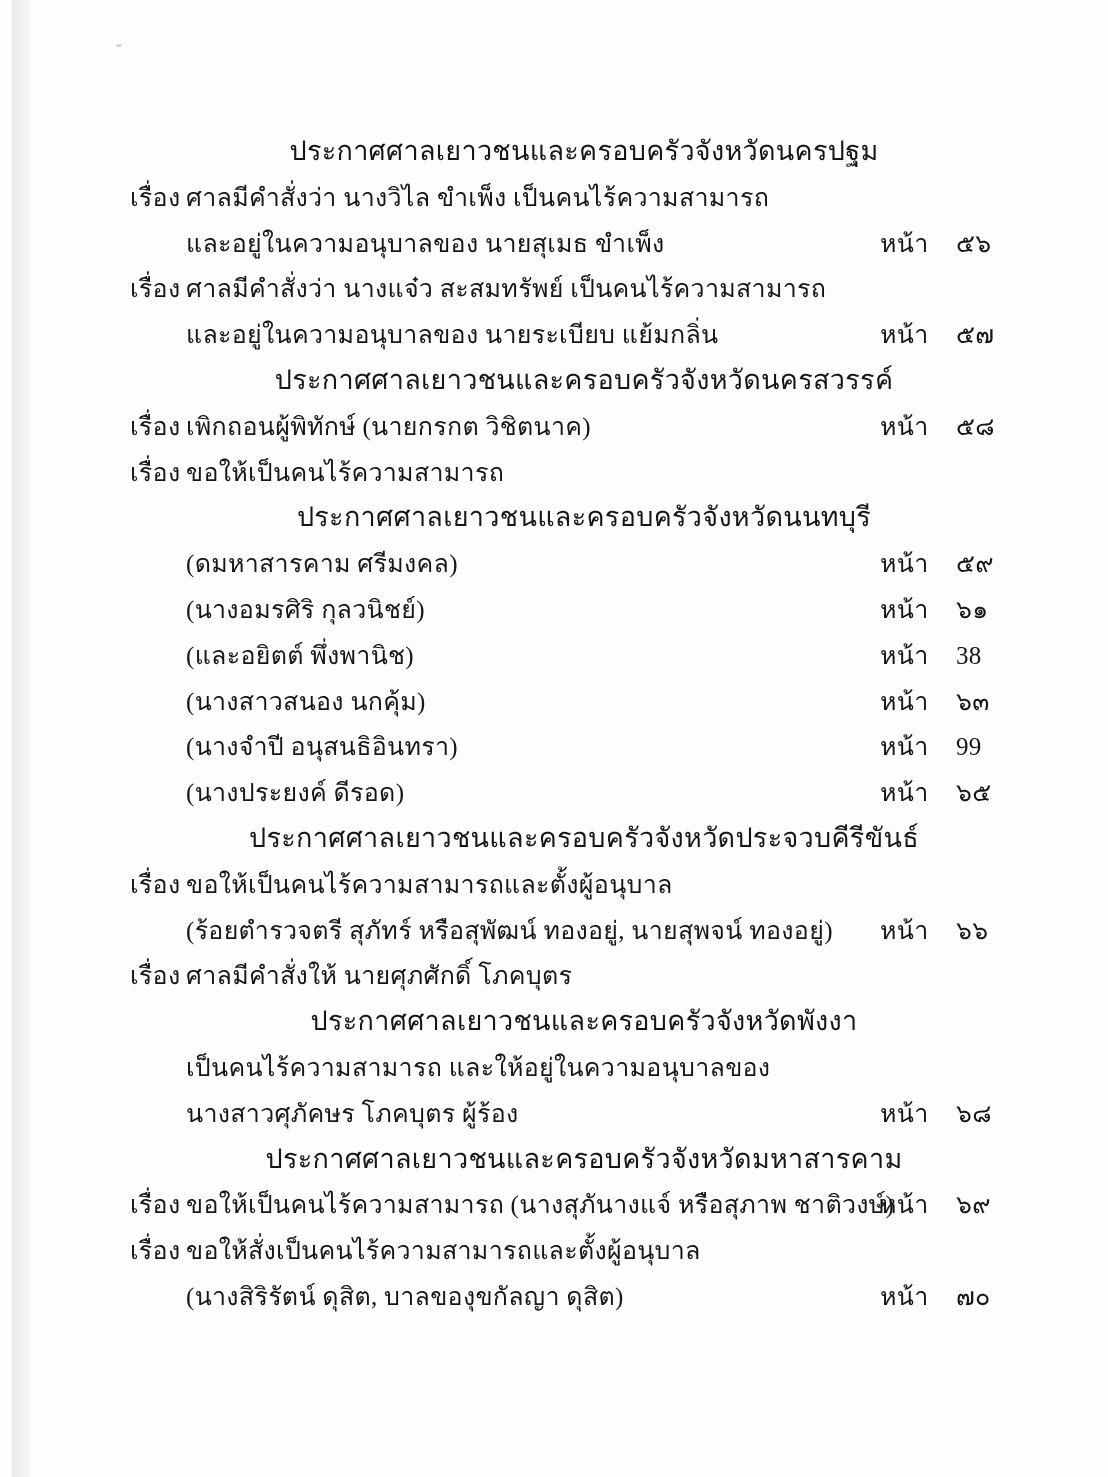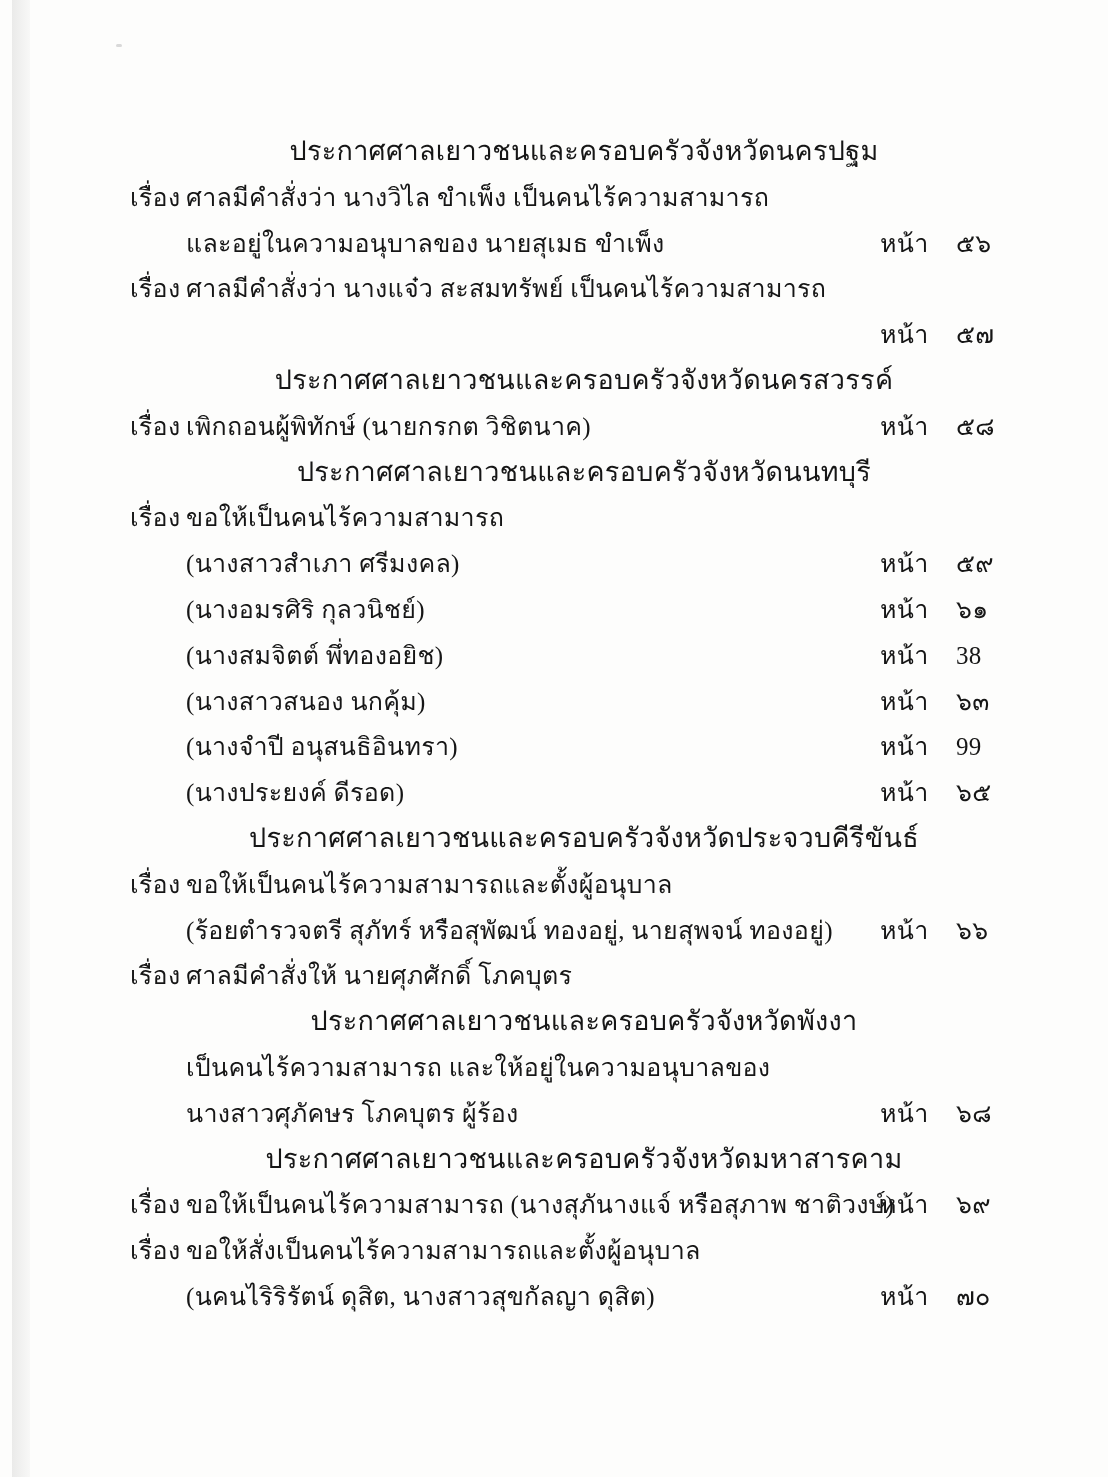--- a/index.html
+++ b/index.html
@@ -79,36 +79,36 @@
 <body>
 
 <div class="page">
   <div class="scan-edge"></div>
   <div class="scan-speck"></div>
   <div id="toc">
       <div class="row heading">ประกาศศาลเยาวชนและครอบครัวจังหวัดนครปฐม</div>
       <div class="row item"><span class="label">เรื่อง</span><span class="text">ศาลมีคำสั่งว่า นางวิไล ขำเพ็ง เป็นคนไร้ความสามารถ</span></div>
       <div class="row item"><span class="label"></span><span class="text">และอยู่ในความอนุบาลของ นายสุเมธ ขำเพ็ง</span><span class="page-label">หน้า</span><span class="page-num">๕๖</span></div>
       <div class="row item"><span class="label">เรื่อง</span><span class="text">ศาลมีคำสั่งว่า นางแจ๋ว สะสมทรัพย์ เป็นคนไร้ความสามารถ</span></div>
-      <div class="row item"><span class="label"></span><span class="page-label">หน้า</span><span class="page-num">๕๗</span></div>
+      <div class="row item"><span class="label"></span><span class="text">และอยู่ในความอนุบาลของ นายระเบียบ แย้มกลิ่น</span><span class="page-label">หน้า</span><span class="page-num">๕๗</span></div>
       <div class="row heading">ประกาศศาลเยาวชนและครอบครัวจังหวัดนครสวรรค์</div>
       <div class="row item"><span class="label">เรื่อง</span><span class="text">เพิกถอนผู้พิทักษ์ (นายกรกต วิชิตนาค)</span><span class="page-label">หน้า</span><span class="page-num">๕๘</span></div>
+      <div class="row item"><span class="label">เรื่อง</span><span class="text">ขอให้เป็นคนไร้ความสามารถ</span></div>
       <div class="row heading">ประกาศศาลเยาวชนและครอบครัวจังหวัดนนทบุรี</div>
-      <div class="row item"><span class="label">เรื่อง</span><span class="text">ขอให้เป็นคนไร้ความสามารถ</span></div>
-      <div class="row item"><span class="label"></span><span class="text">(นางสาวสำเภา ศรีมงคล)</span><span class="page-label">หน้า</span><span class="page-num">๕๙</span></div>
+      <div class="row item"><span class="label"></span><span class="text">(ดมหาสารคาม ศรีมงคล)</span><span class="page-label">หน้า</span><span class="page-num">๕๙</span></div>
       <div class="row item"><span class="label"></span><span class="text">(นางอมรศิริ กุลวนิชย์)</span><span class="page-label">หน้า</span><span class="page-num">๖๑</span></div>
-      <div class="row item"><span class="label"></span><span class="text">(นางสมจิตต์ พึ่ทองอยิช)</span><span class="page-label">หน้า</span><span class="page-num">38</span></div>
+      <div class="row item"><span class="label"></span><span class="text">(และอยิตต์ พึ่งพานิช)</span><span class="page-label">หน้า</span><span class="page-num">38</span></div>
       <div class="row item"><span class="label"></span><span class="text">(นางสาวสนอง นกคุ้ม)</span><span class="page-label">หน้า</span><span class="page-num">๖๓</span></div>
       <div class="row item"><span class="label"></span><span class="text">(นางจำปี อนุสนธิอินทรา)</span><span class="page-label">หน้า</span><span class="page-num">99</span></div>
       <div class="row item"><span class="label"></span><span class="text">(นางประยงค์ ดีรอด)</span><span class="page-label">หน้า</span><span class="page-num">๖๕</span></div>
       <div class="row heading">ประกาศศาลเยาวชนและครอบครัวจังหวัดประจวบคีรีขันธ์</div>
       <div class="row item"><span class="label">เรื่อง</span><span class="text">ขอให้เป็นคนไร้ความสามารถและตั้งผู้อนุบาล</span></div>
       <div class="row item"><span class="label"></span><span class="text">(ร้อยตำรวจตรี สุภัทร์ หรือสุพัฒน์ ทองอยู่, นายสุพจน์ ทองอยู่)</span><span class="page-label">หน้า</span><span class="page-num">๖๖</span></div>
       <div class="row item"><span class="label">เรื่อง</span><span class="text">ศาลมีคำสั่งให้ นายศุภศักดิ์ โภคบุตร</span></div>
       <div class="row heading">ประกาศศาลเยาวชนและครอบครัวจังหวัดพังงา</div>
       <div class="row item"><span class="label"></span><span class="text">เป็นคนไร้ความสามารถ และให้อยู่ในความอนุบาลของ</span></div>
       <div class="row item"><span class="label"></span><span class="text">นางสาวศุภัคษร โภคบุตร ผู้ร้อง</span><span class="page-label">หน้า</span><span class="page-num">๖๘</span></div>
       <div class="row heading">ประกาศศาลเยาวชนและครอบครัวจังหวัดมหาสารคาม</div>
       <div class="row item"><span class="label">เรื่อง</span><span class="text">ขอให้เป็นคนไร้ความสามารถ (นางสุภันางแจ์ หรือสุภาพ ชาติวงษ์)</span><span class="page-label">หน้า</span><span class="page-num">๖๙</span></div>
       <div class="row item"><span class="label">เรื่อง</span><span class="text">ขอให้สั่งเป็นคนไร้ความสามารถและตั้งผู้อนุบาล</span></div>
-      <div class="row item"><span class="label"></span><span class="text">(นคนไริริรัตน์ ดุสิต, นางสาวสุขกัลญา ดุสิต)</span><span class="page-label">หน้า</span><span class="page-num">๗๐</span></div>
+      <div class="row item"><span class="label"></span><span class="text">(นางสิริรัตน์ ดุสิต, บาลของุขกัลญา ดุสิต)</span><span class="page-label">หน้า</span><span class="page-num">๗๐</span></div>
     </div>
 </div>
 
 </body></html>

